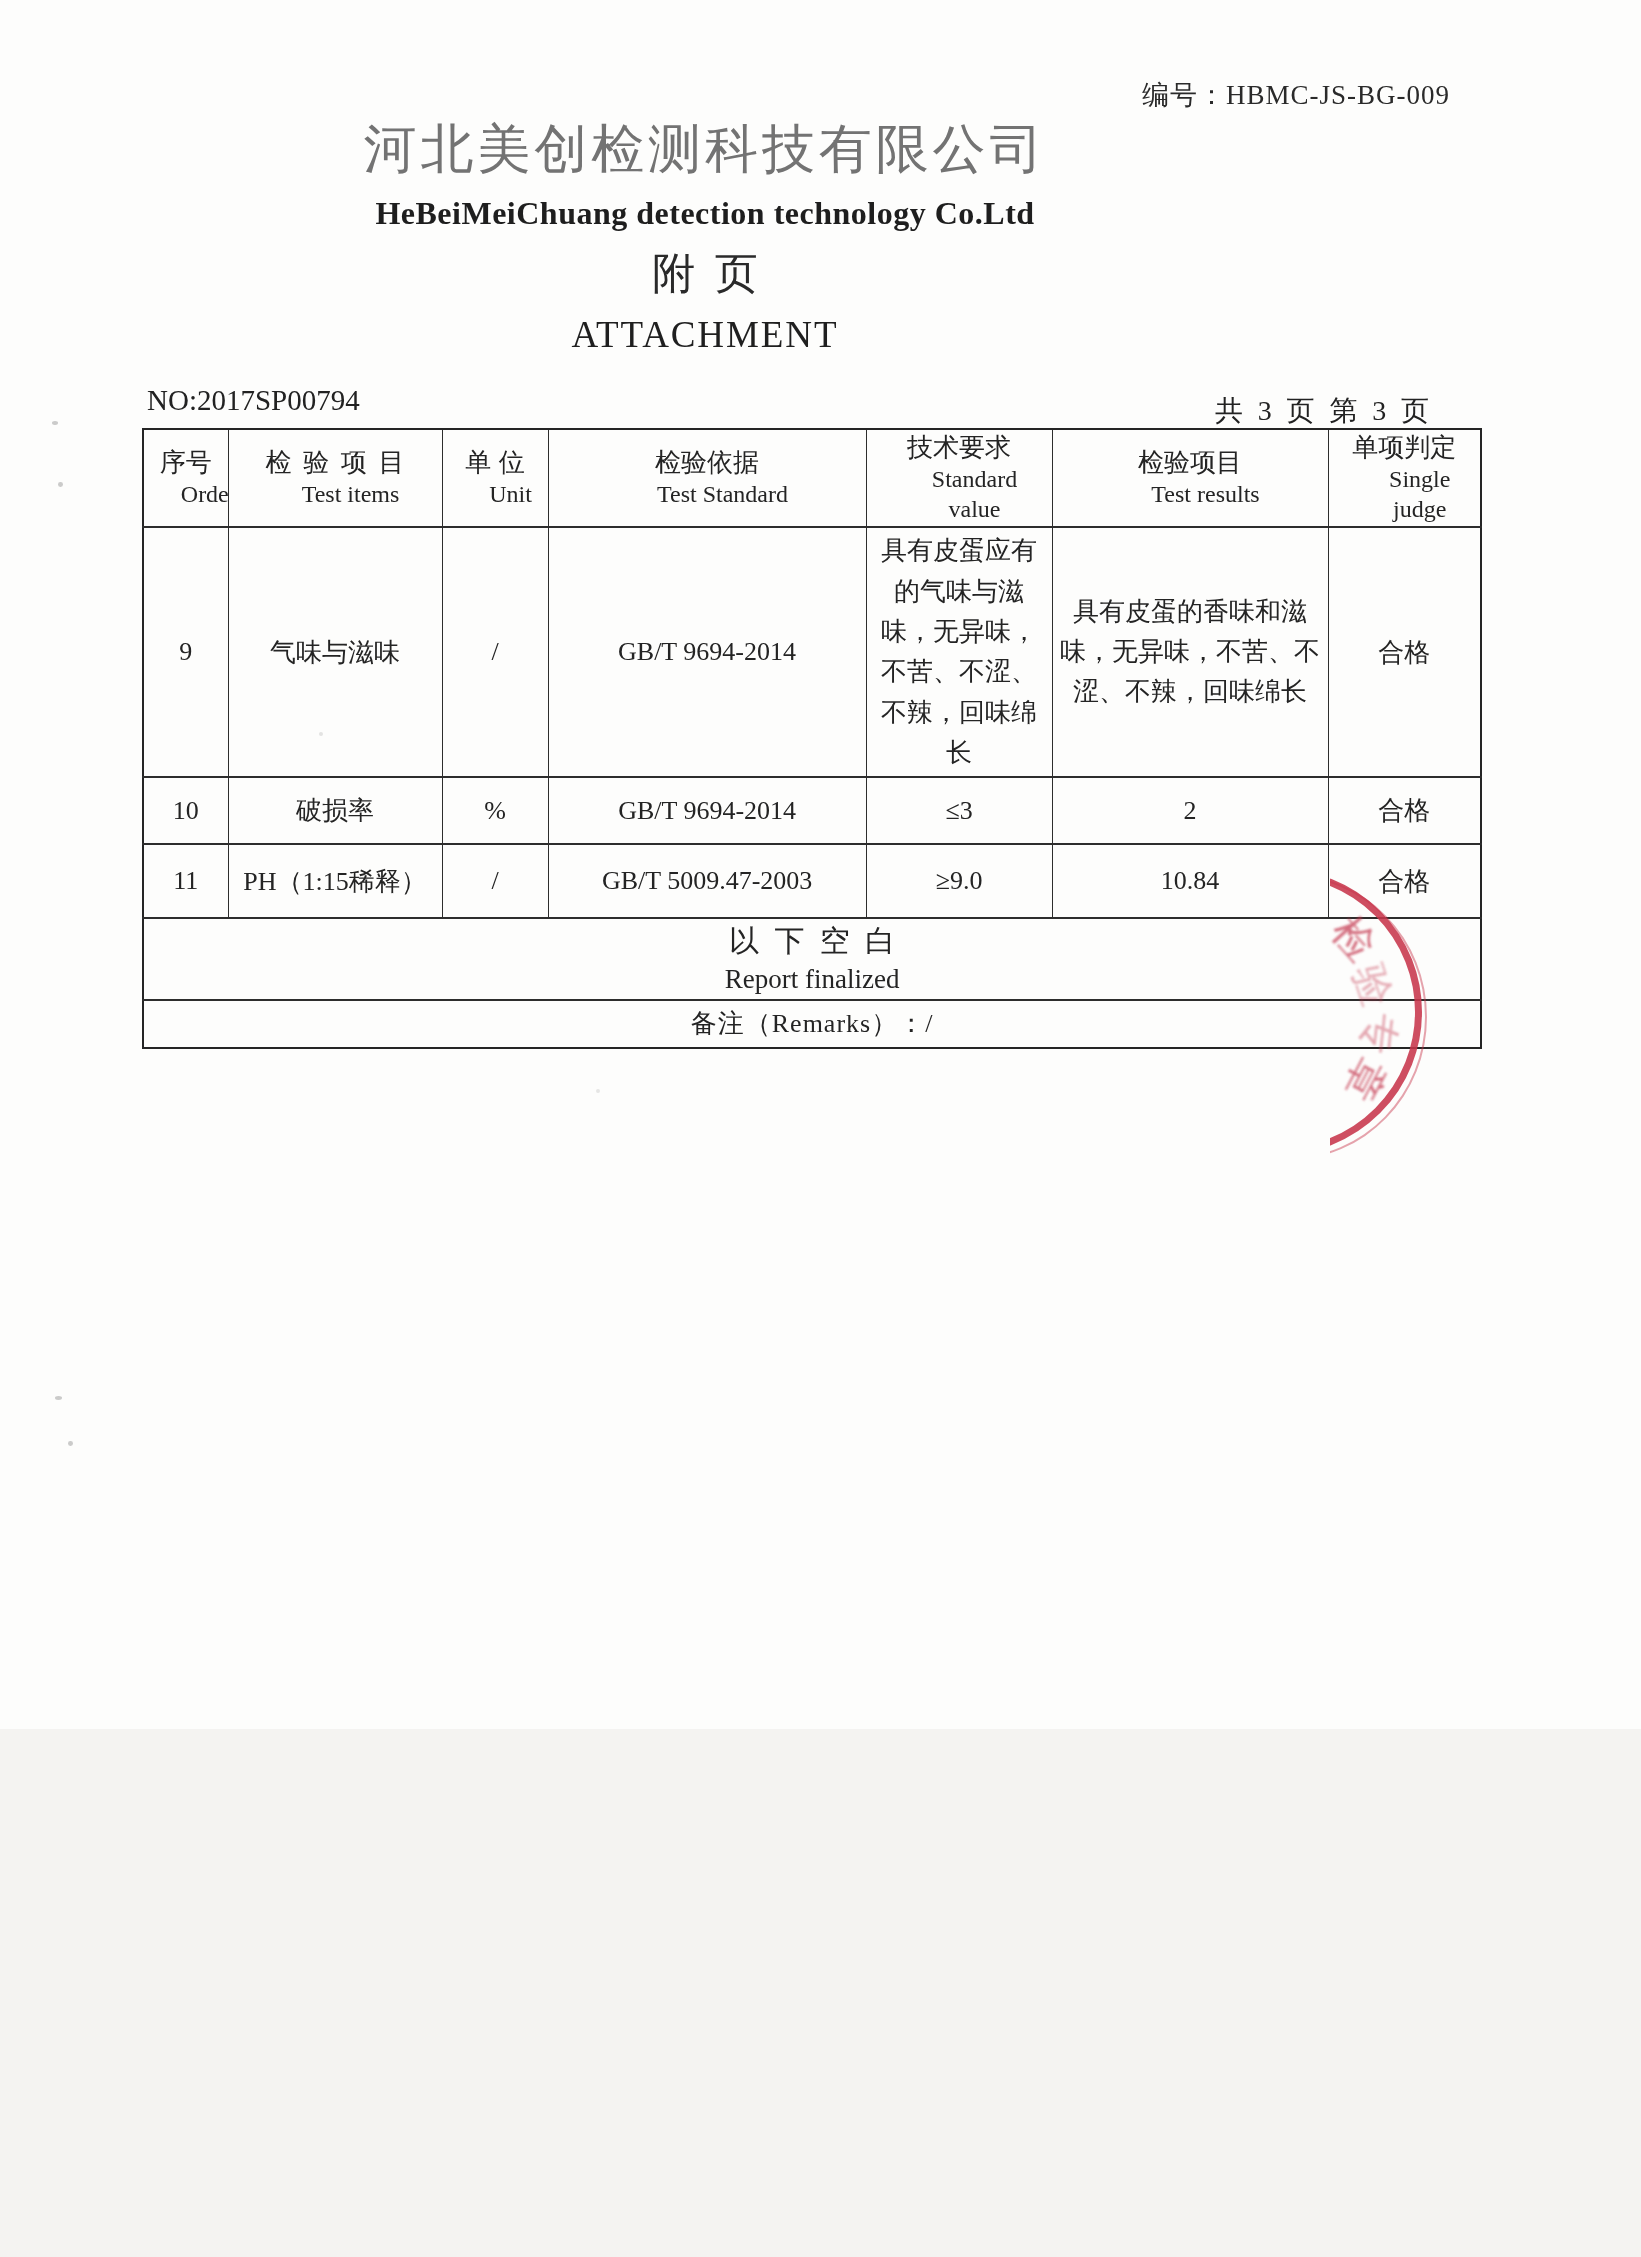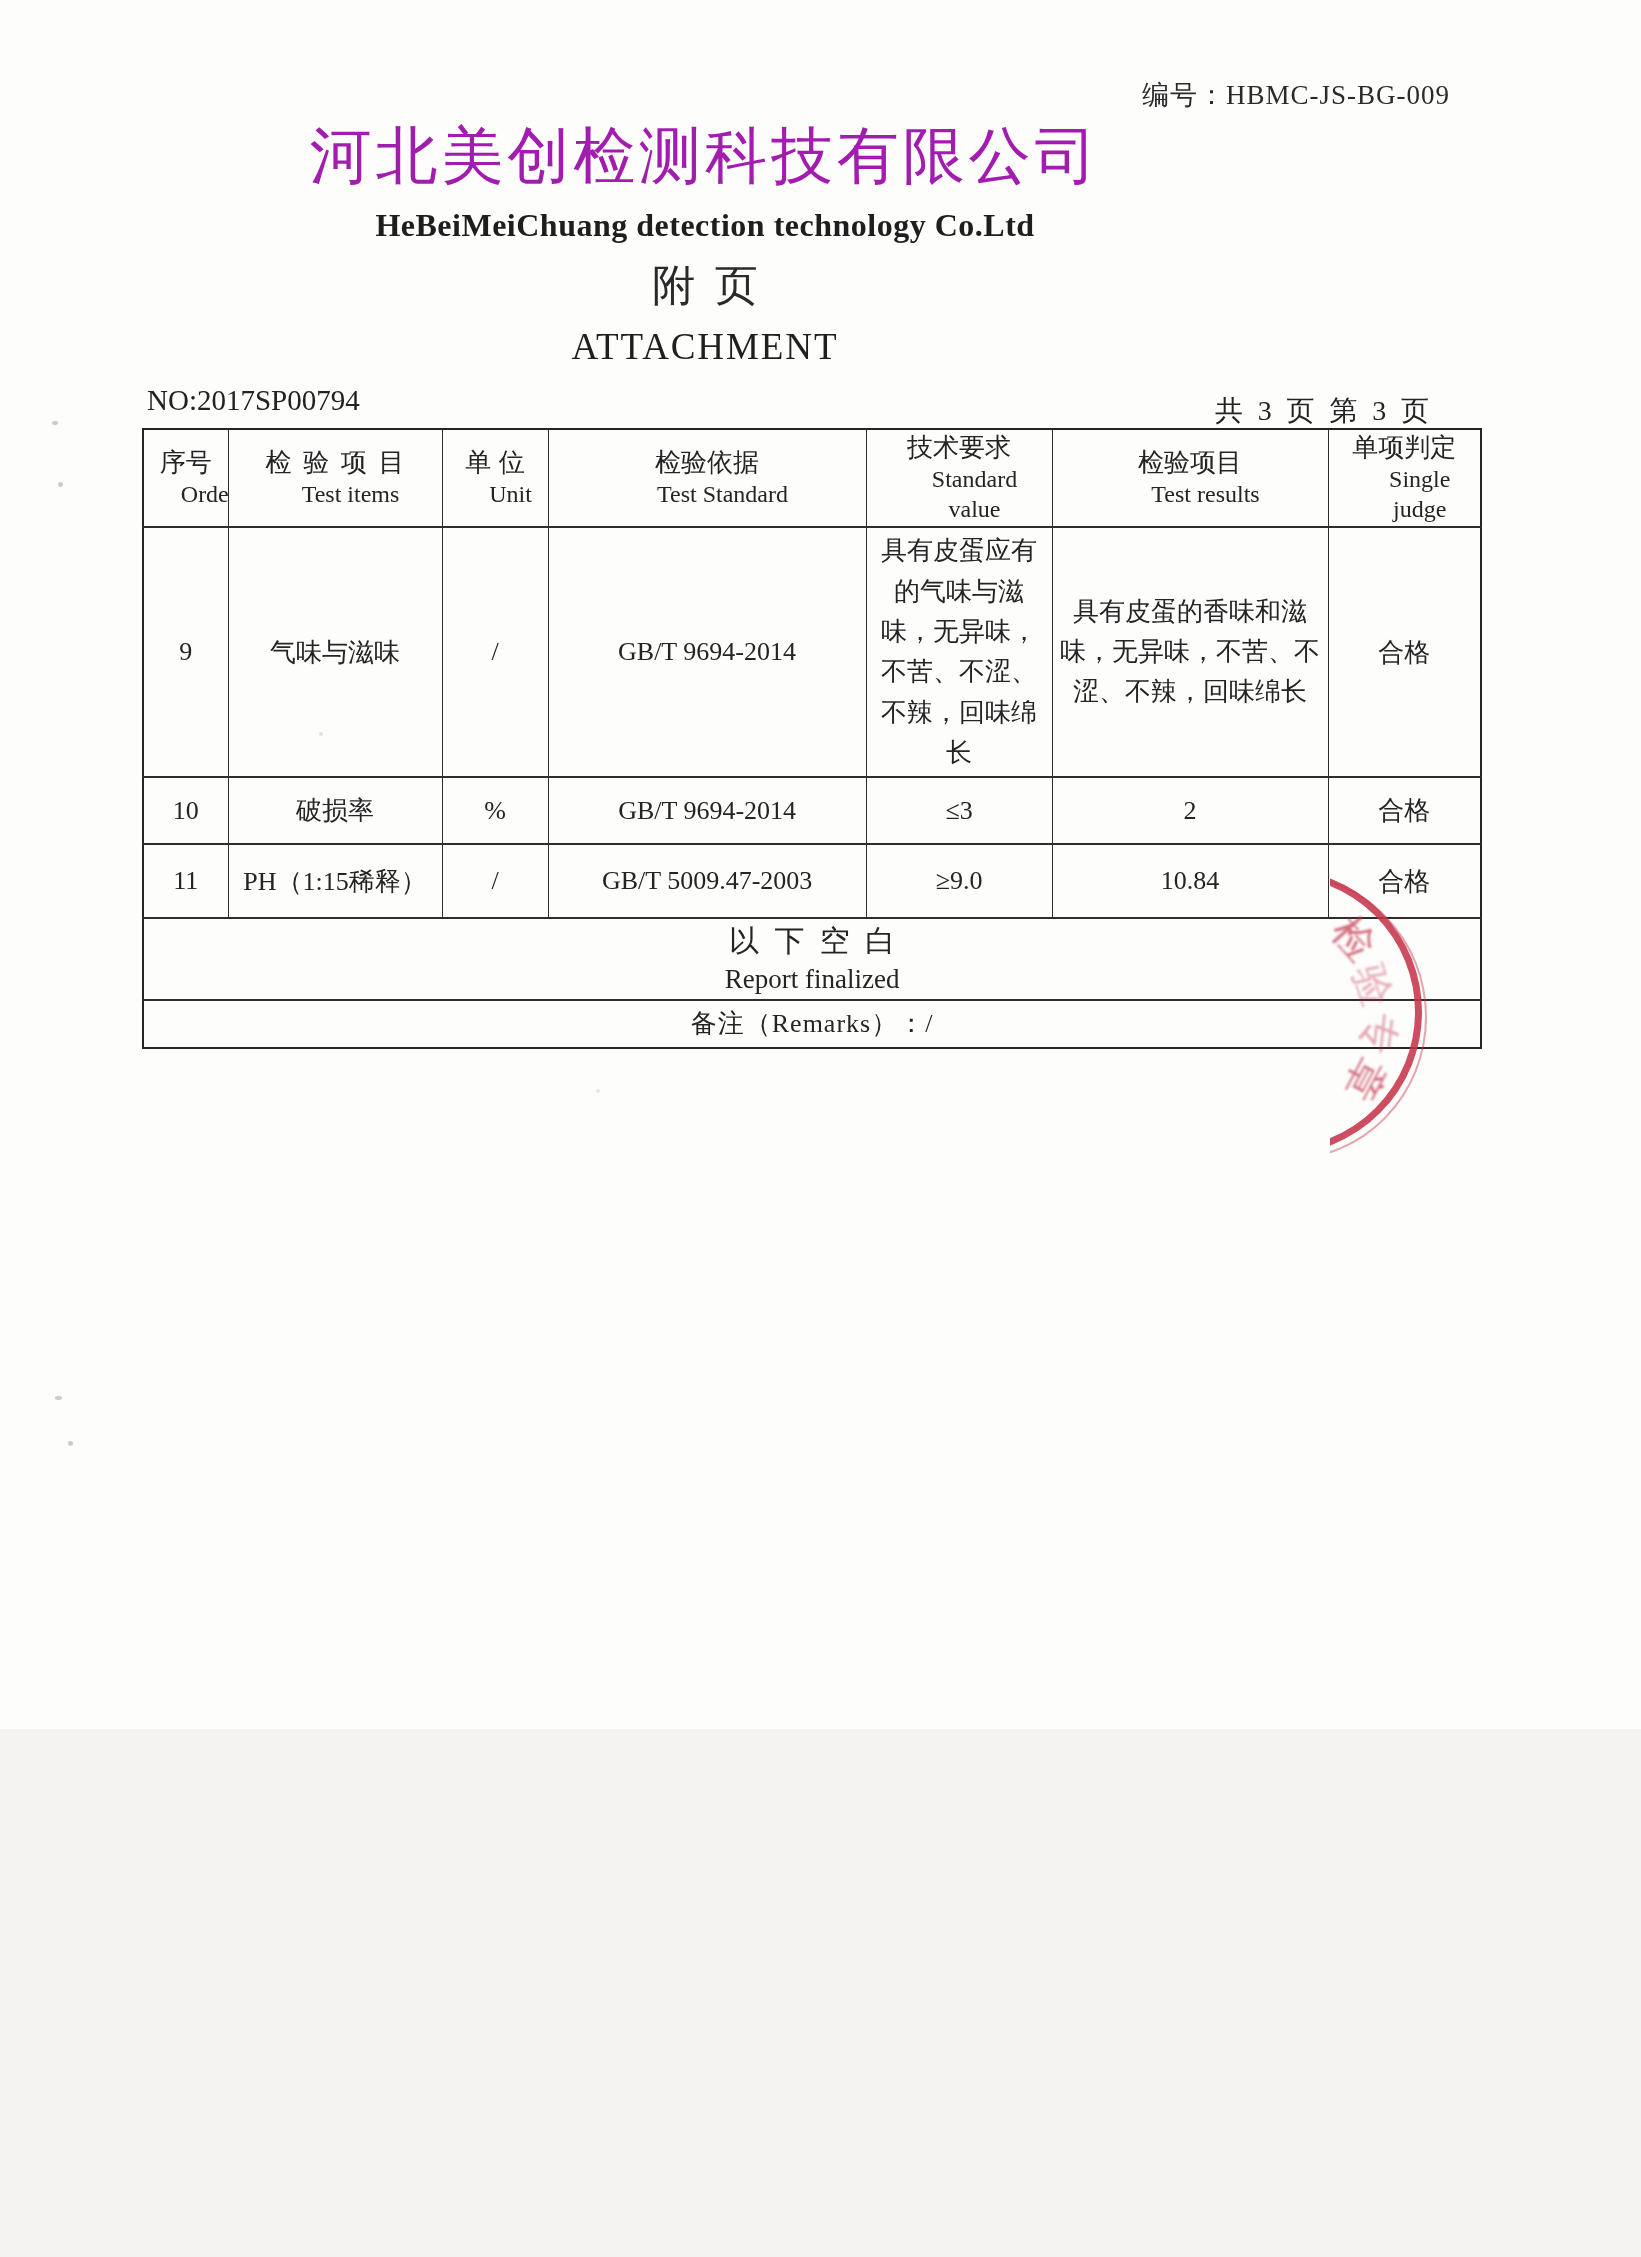--- a/index.html
+++ b/index.html
@@ -11,21 +11,21 @@
     position:relative;
   }
   .page{
     position:absolute;left:0;top:0;width:1641px;height:1729px;
     background:#fdfdfc;overflow:hidden;
   }
   .abs{position:absolute;}
   
   .doc-code{left:1142px;top:77px;font-size:27px;letter-spacing:1px;color:#2a2a2a;}
   .head-center{left:58px;top:114px;width:1294px;text-align:center;}
-  .company-cn{font-size:62px;letter-spacing:3.9px;color:#a21caf;white-space:nowrap;}
+  .company-cn{font-size:53px;letter-spacing:3.9px;color:#737373;white-space:nowrap;}
   .company-en{margin-top:8.7px;font-size:32px;font-weight:bold;color:#1e1e1e;letter-spacing:0.5px;}
   .attach-cn{margin-top:13.5px;font-size:43px;letter-spacing:19.3px;text-indent:19.3px;color:#2a2a2a;}
   .attach-en{margin-top:10px;font-size:37px;letter-spacing:1.9px;color:#1f1f1f;}
   .report-no{left:147px;top:384px;font-size:29px;color:#222;text-align:center;}
   .page-info{left:1215px;top:392px;font-size:28px;letter-spacing:3.9px;color:#222;white-space:nowrap;}
   
   table.report{
     position:absolute;left:142px;top:428px;width:1338px;
     border-collapse:collapse;table-layout:fixed;
     background:transparent;

